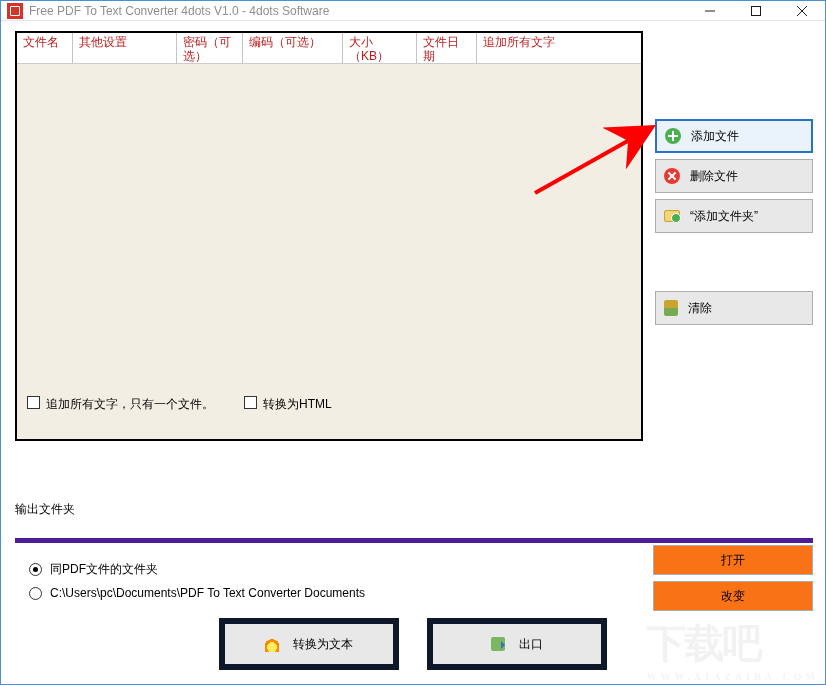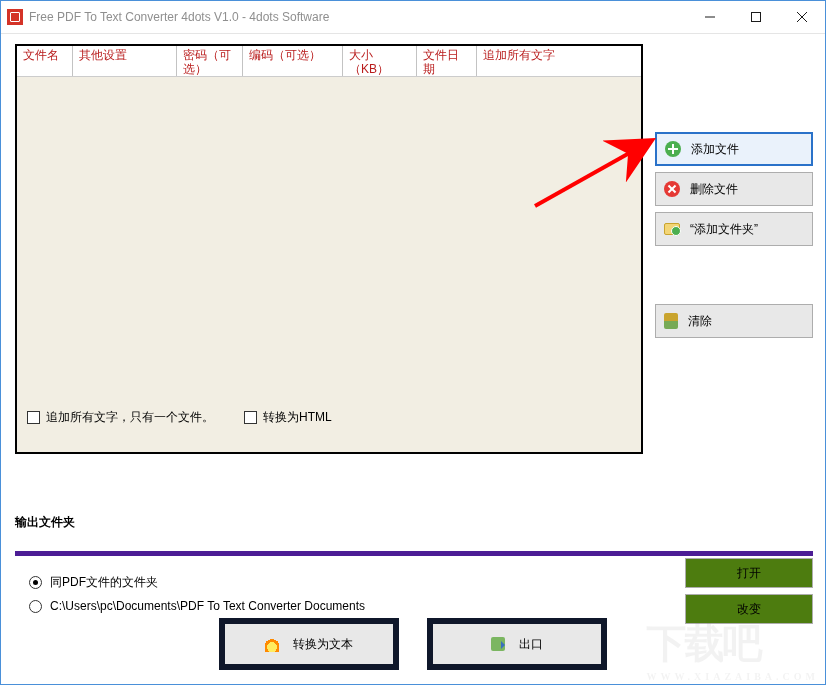--- a/index.html
+++ b/index.html
@@ -14,21 +14,21 @@
     width: 826px;
     height: 685px;
     border: 1px solid #4a90d9;
     background: #ffffff;
     position: relative;
     display: flex;
     flex-direction: column;
   }
   
   .titlebar {
-    height: 33px;
+    height: 20px;
     background: #ffffff;
     border-bottom: 1px solid #e5e5e5;
     display: flex;
     align-items: center;
     padding: 0 0 0 6px;
     color: #999;
   }
   .titlebar .app-icon {
     width: 16px; height: 16px;
     background: #d43327;
@@ -86,21 +86,21 @@
   }
   .col:last-child{border-right:none;}
   .c0{width:56px;} .c1{width:104px;} .c2{width:66px;}
   .c3{width:100px;} .c4{width:74px;} .c5{width:60px;} .c6{width:82px;flex:1;}
   .list-body{ flex:1; position:relative; background:#f2eee3;}
   .list-options{
     position:absolute; bottom:26px; left:10px; right:10px;
     display:flex; gap:30px;
     color:#000;
   }
-  .chk{ display:flex; align-items:center; gap:6px;}
+  .chk{ display:flex; gap:6px;}
   .chk .box{
     width:13px;height:13px;border:1px solid #333;background:#fff;
   }
   
   .sidepanel{
     position:absolute;
     left:654px; top:98px;
     width:158px;
     display:flex; flex-direction:column; gap:6px;
   }
@@ -134,33 +134,33 @@
     left:530px; top:96px;
     width:140px; height:80px;
     pointer-events:none;
   }
   
   .output-group{
     position:absolute;
     left:14px; top:480px;
     width:798px;
   }
-  .group-title{font-weight:bold;color:#000;margin-bottom:6px;}
+  .group-title{font-weight:normal;color:#000;margin-bottom:6px;}
   .group-body{
     border-top:5px solid #4c1d95;
     padding:10px 6px 16px 14px;
     position:relative;
     margin-top:20px;
   }
   .radio-row{display:flex;align-items:center;gap:8px;margin:8px 0;color:#000;}
   .radio{width:13px;height:13px;border:1px solid #333;border-radius:50%;background:#fff;position:relative;}
   .radio.checked::after{content:"";position:absolute;inset:3px;background:#000;border-radius:50%;}
   .out-buttons{position:absolute; right:0; top:2px; display:flex;flex-direction:column;gap:6px;}
   .obtn{
-    width:128px;height:30px;border:1px solid #adadad;background:#4d7c0f;
+    width:160px;height:30px;border:1px solid #adadad;background:#f97316;
     display:flex;align-items:center;justify-content:center;color:#000;
   }
   
   .bottom-bar{
     position:absolute; left:0; right:0; bottom:14px;
     display:flex; justify-content:center; gap:28px;
   }
   .bbtn{
     width:180px;height:52px;border:6px solid #0f172a;background:#e8e8e8;
     display:flex;align-items:center;justify-content:center;gap:14px;color:#000;

